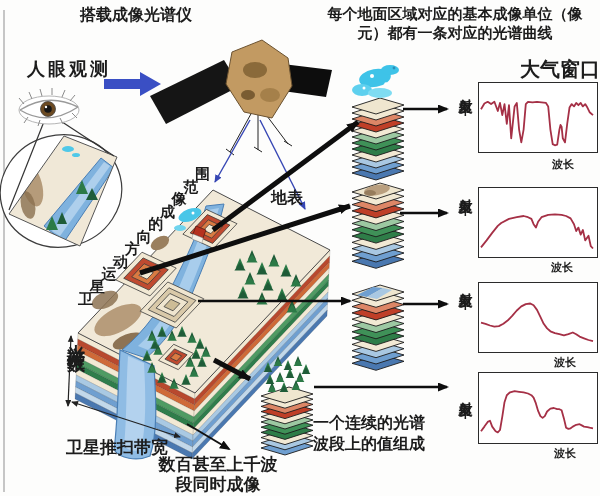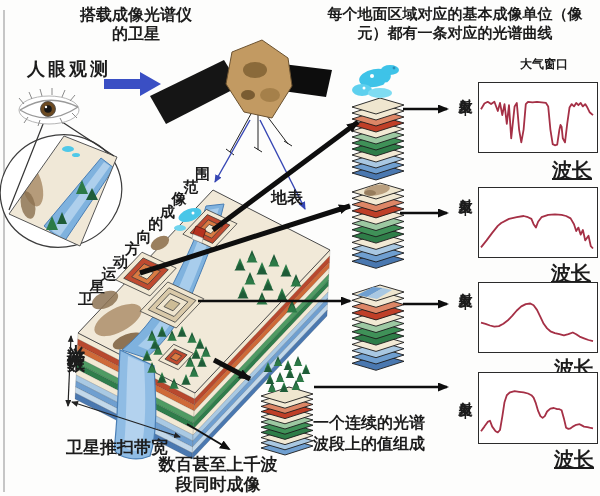--- a/index.html
+++ b/index.html
@@ -5,24 +5,24 @@
   html,body{margin:0;padding:0;background:#ffffff;}
   #page{position:relative;width:600px;height:496px;background:#fdfdfc;overflow:hidden;
         font-family:"Liberation Serif","DejaVu Serif",serif;color:#1c1c1c;}
   #scene{position:absolute;left:0;top:0;}
   .txt{position:absolute;font-weight:700;white-space:nowrap;}
   .center{text-align:center;white-space:normal;}
   .vtext{writing-mode:vertical-rl;text-orientation:upright;}
   #t-title{left:57px;top:5px;width:158px;font-size:16px;line-height:19px;}
   #t-right{left:312px;top:5px;width:286px;font-size:15px;line-height:19px;}
   #t-eye{left:27px;top:57px;font-size:18px;letter-spacing:3px;}
-  #t-atm{left:520px;top:56px;font-size:12px;}
+  #t-atm{left:520px;top:56px;font-size:20px;}
   .refl{left:456px;font-size:14px;letter-spacing:1px;}
   #refl-0{top:87px;} #refl-1{top:187px;} #refl-2{top:281px;} #refl-3{top:390px;}
-  .wav{font-size:20px;text-decoration:underline;}
+  .wav{font-size:11px;}
   #wav-0{left:552px;top:157px;} #wav-1{left:551px;top:260px;}
   #wav-2{left:554px;top:355px;} #wav-3{left:554px;top:446px;}
   #t-soil{left:567px;top:191px;font-size:15px;letter-spacing:4px;}
   #t-water{left:561px;top:300px;font-size:16px;}
   #t-veg{left:549px;top:395px;font-size:16px;}
   #t-ground{left:271px;top:188px;font-size:16px;}
   #t-specdim{left:64px;top:329px;font-size:18px;letter-spacing:4px;}
   #t-swath{left:66px;top:436px;font-size:17px;}
   #t-bands{left:142px;top:455px;width:152px;font-size:17px;line-height:20px;}
   #t-pixel{left:313px;top:412px;font-size:16px;line-height:21px;}
@@ -363,21 +363,20 @@
   <g stroke="#0e0e0e" stroke-width="2.5">
     <line x1="403" y1="109" x2="447" y2="109" marker-end="url(#ahM)"></line>
     <line x1="400" y1="213" x2="447" y2="213" marker-end="url(#ahM)"></line>
     <line x1="403" y1="304" x2="447" y2="304" marker-end="url(#ahM)"></line>
     <line x1="314" y1="387" x2="447" y2="387" marker-end="url(#ahM)"></line>
   </g>
 </svg>
 
 <div id="t-title" class="txt center">
   <div>搭载成像光谱仪</div>
-  <div>的卫星</div>
 </div>
 <div id="t-eye" class="txt">人眼观测</div>
 <div id="t-right" class="txt center">
   <div>每个地面区域对应的基本成像单位（像</div>
   <div>元）都有一条对应的光谱曲线</div>
 </div>
 <div id="t-atm" class="txt">大气窗口</div>
 
 <div id="refl-0" class="txt vtext refl">反射率</div>
 <div id="refl-1" class="txt vtext refl">反射率</div>

